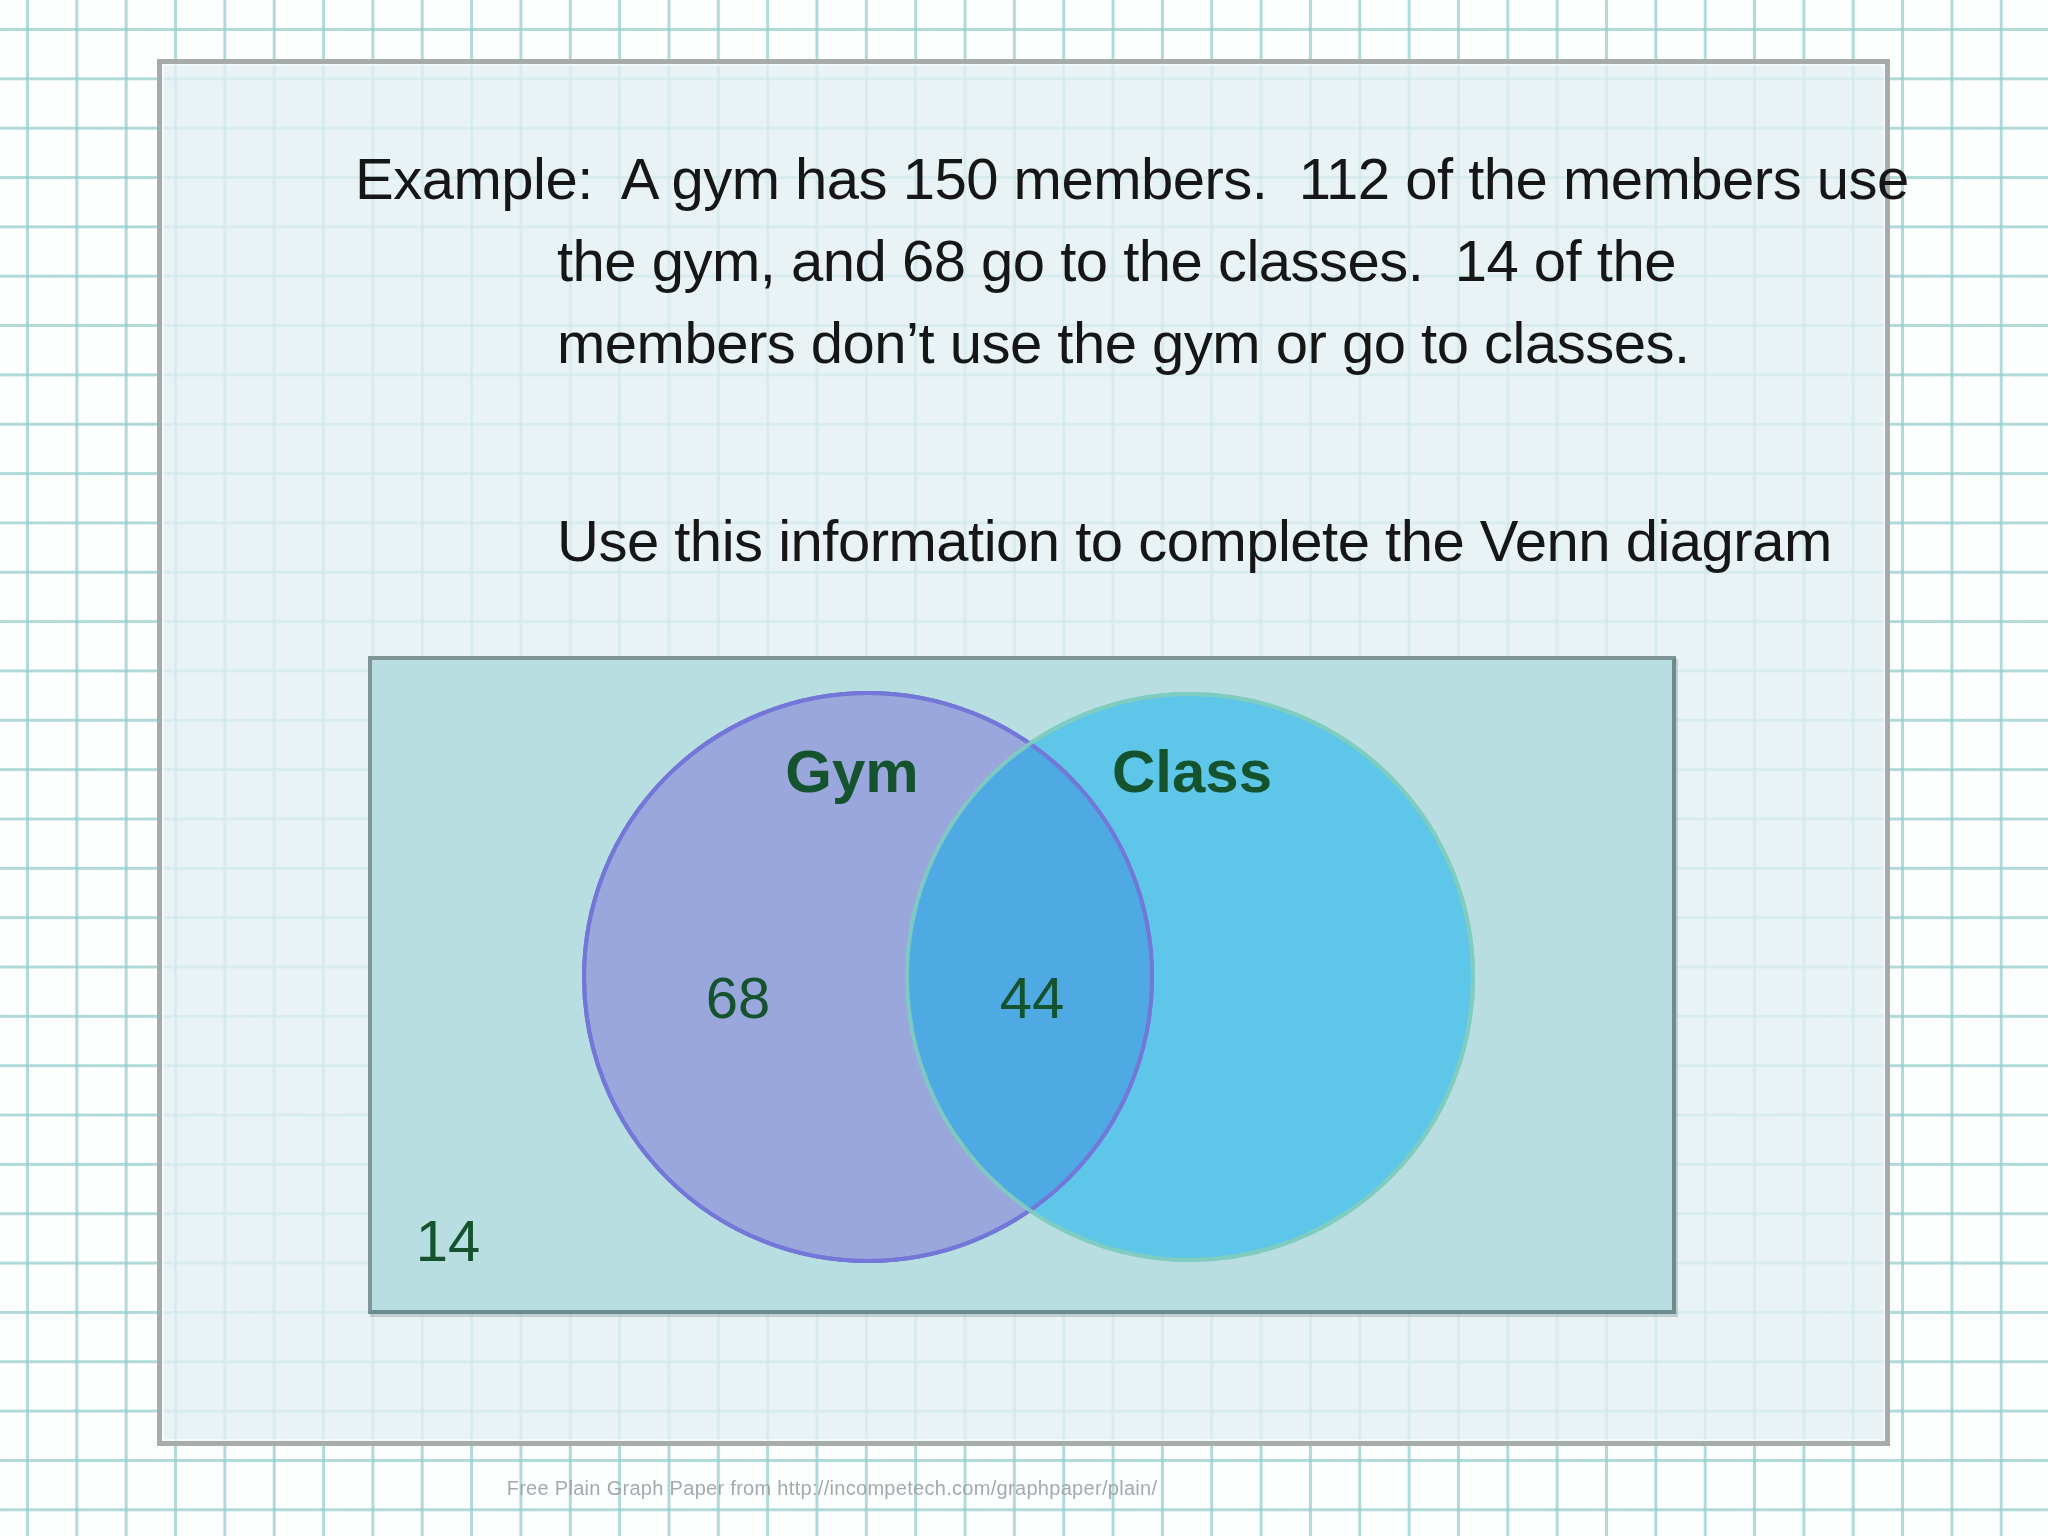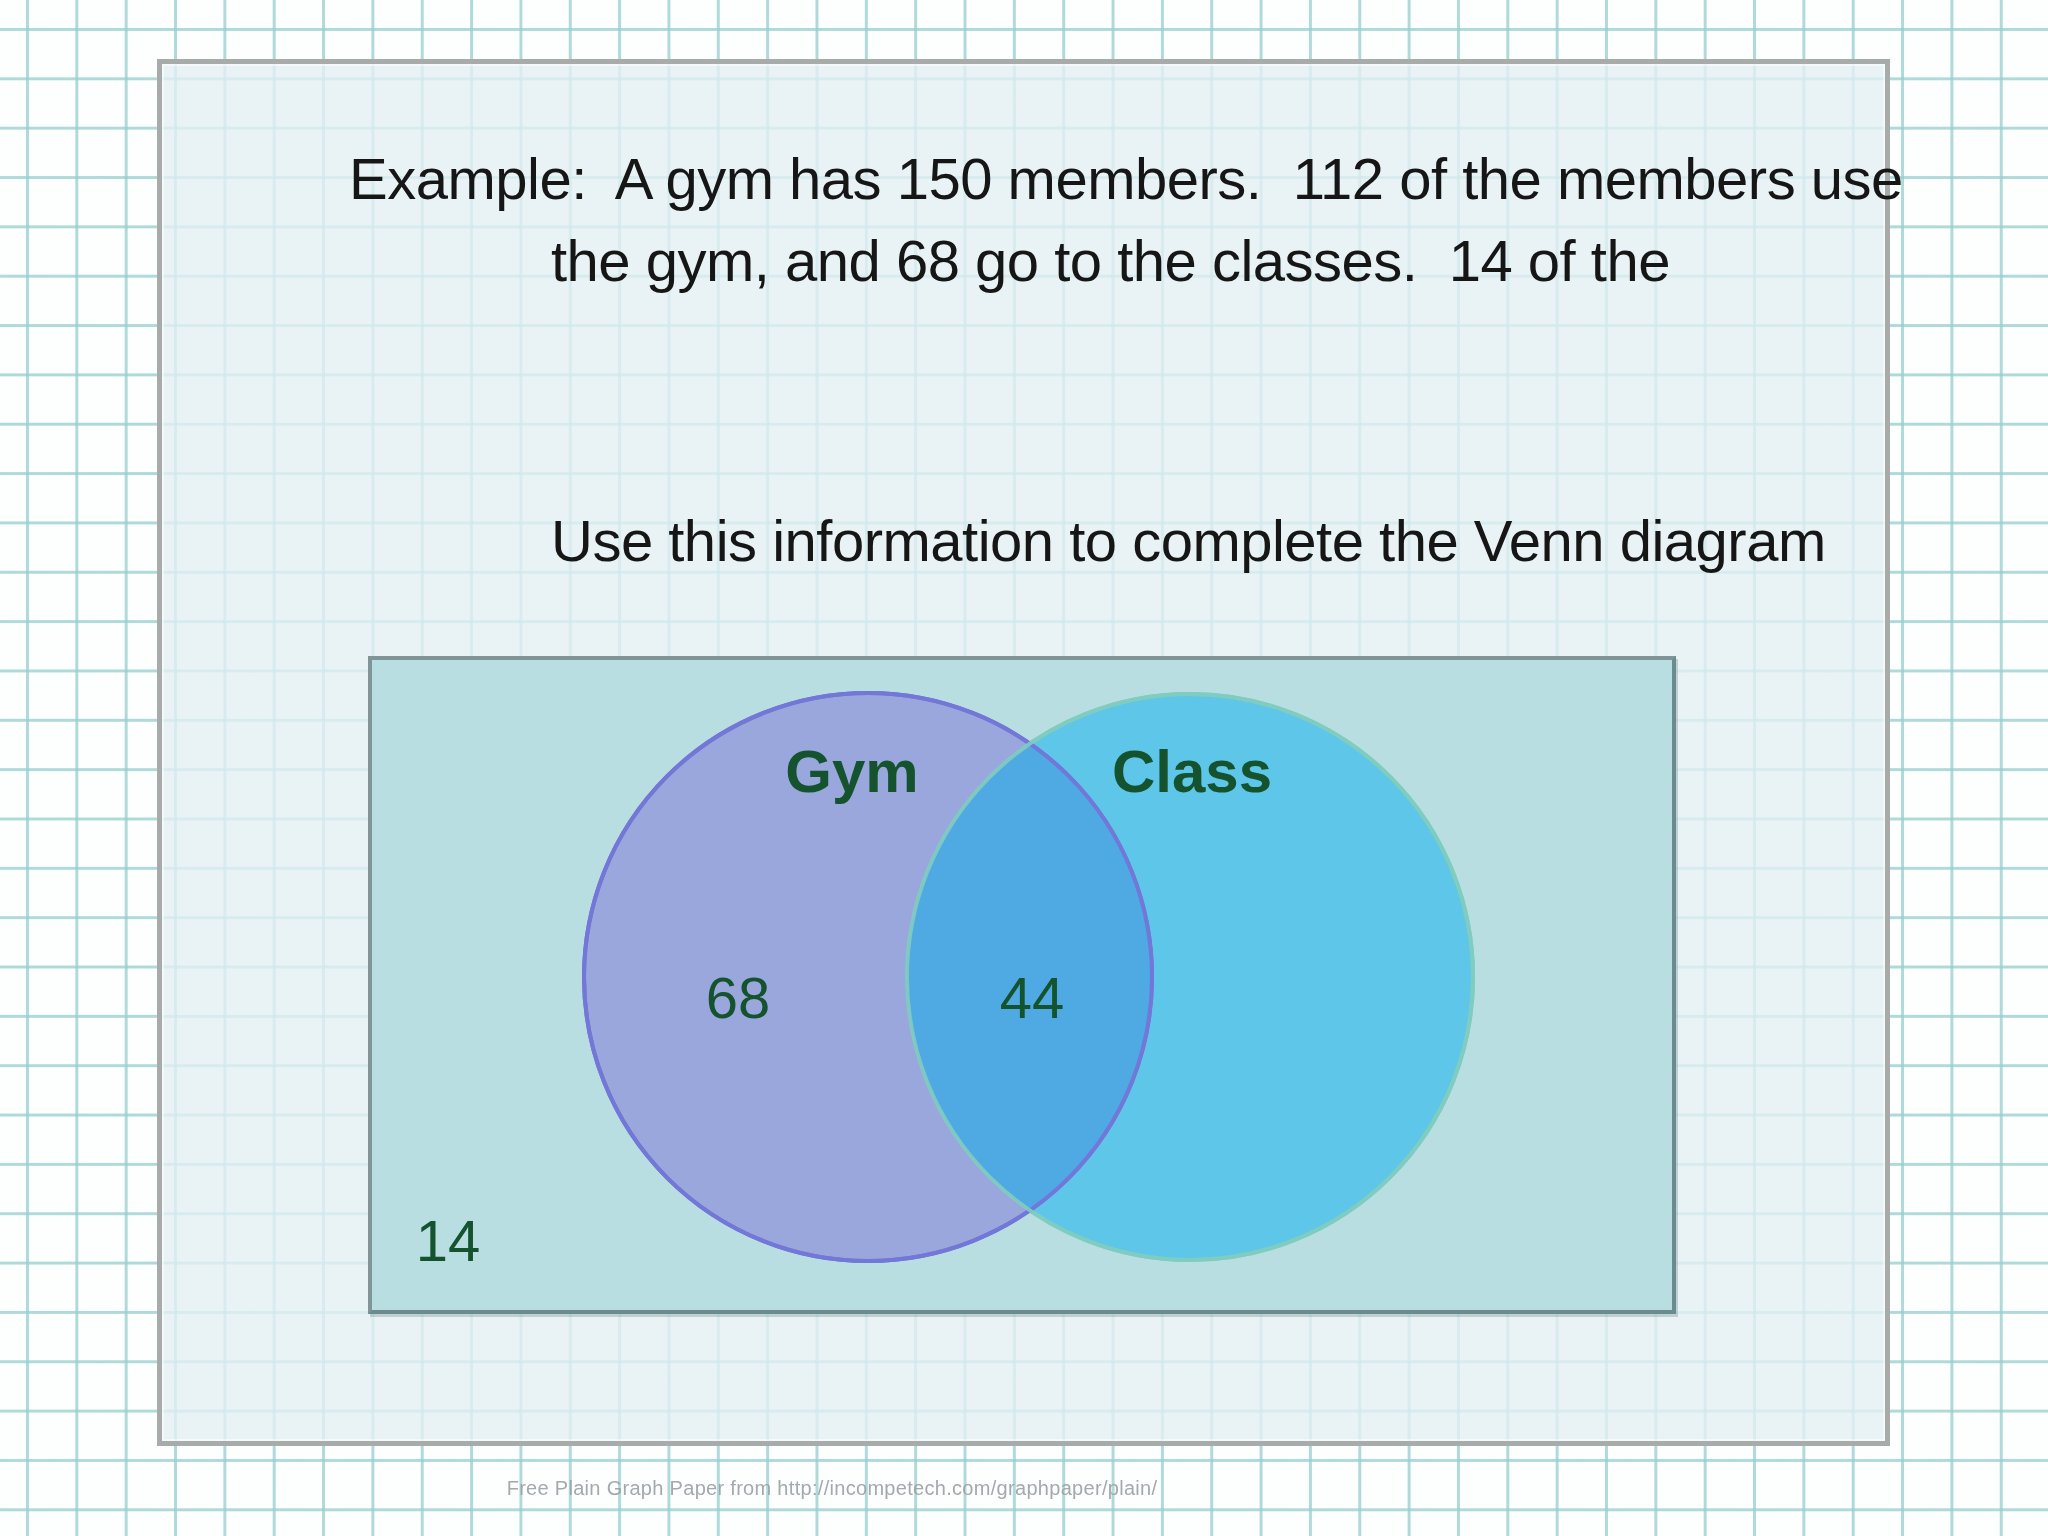--- a/index.html
+++ b/index.html
@@ -35,20 +35,21 @@
     box-shadow: inset 0 0 0 2px rgba(255,255,255,0.5);
   }
 
   .textline {
     position: absolute;
     font-size: 58px;
     line-height: 82px;
     color: #161616;
     white-space: pre;
     letter-spacing: -0.5px;
+    margin-left: 6px;
   }
   .l1 { left: 187px; top: 74px; }
   .l2 { left: 389px; top: 156px; }
   .l3 { left: 389px; top: 238px; }
   .u1 { left: 389px; top: 436px; }
   .u2 { left: 389px; top: 518px; }
 
   
   .venn-box {
     position: absolute;
@@ -101,20 +102,21 @@
 </style>
 </head>
 <body>
 
 <div class="paper"></div>
 
 <div class="slide">
 
   <div class="textline l1">Example:  A gym has 150 members.  112 of the members use</div>
   <div class="textline l2">the gym, and 68 go to the classes.  14 of the</div>
+  <div class="textline l3">members don’t use the gym or go to classes.</div>
 
   <div class="textline u1">Use this information to complete the Venn diagram</div>
 </div>
 
 <div class="venn-box">
   <svg class="venn-svg" viewBox="0 0 1300 650" xmlns="http://www.w3.org/2000/svg">
     <defs>
       <clipPath id="clip-gym">
         <circle cx="496" cy="317" r="284"></circle>
       </clipPath>

